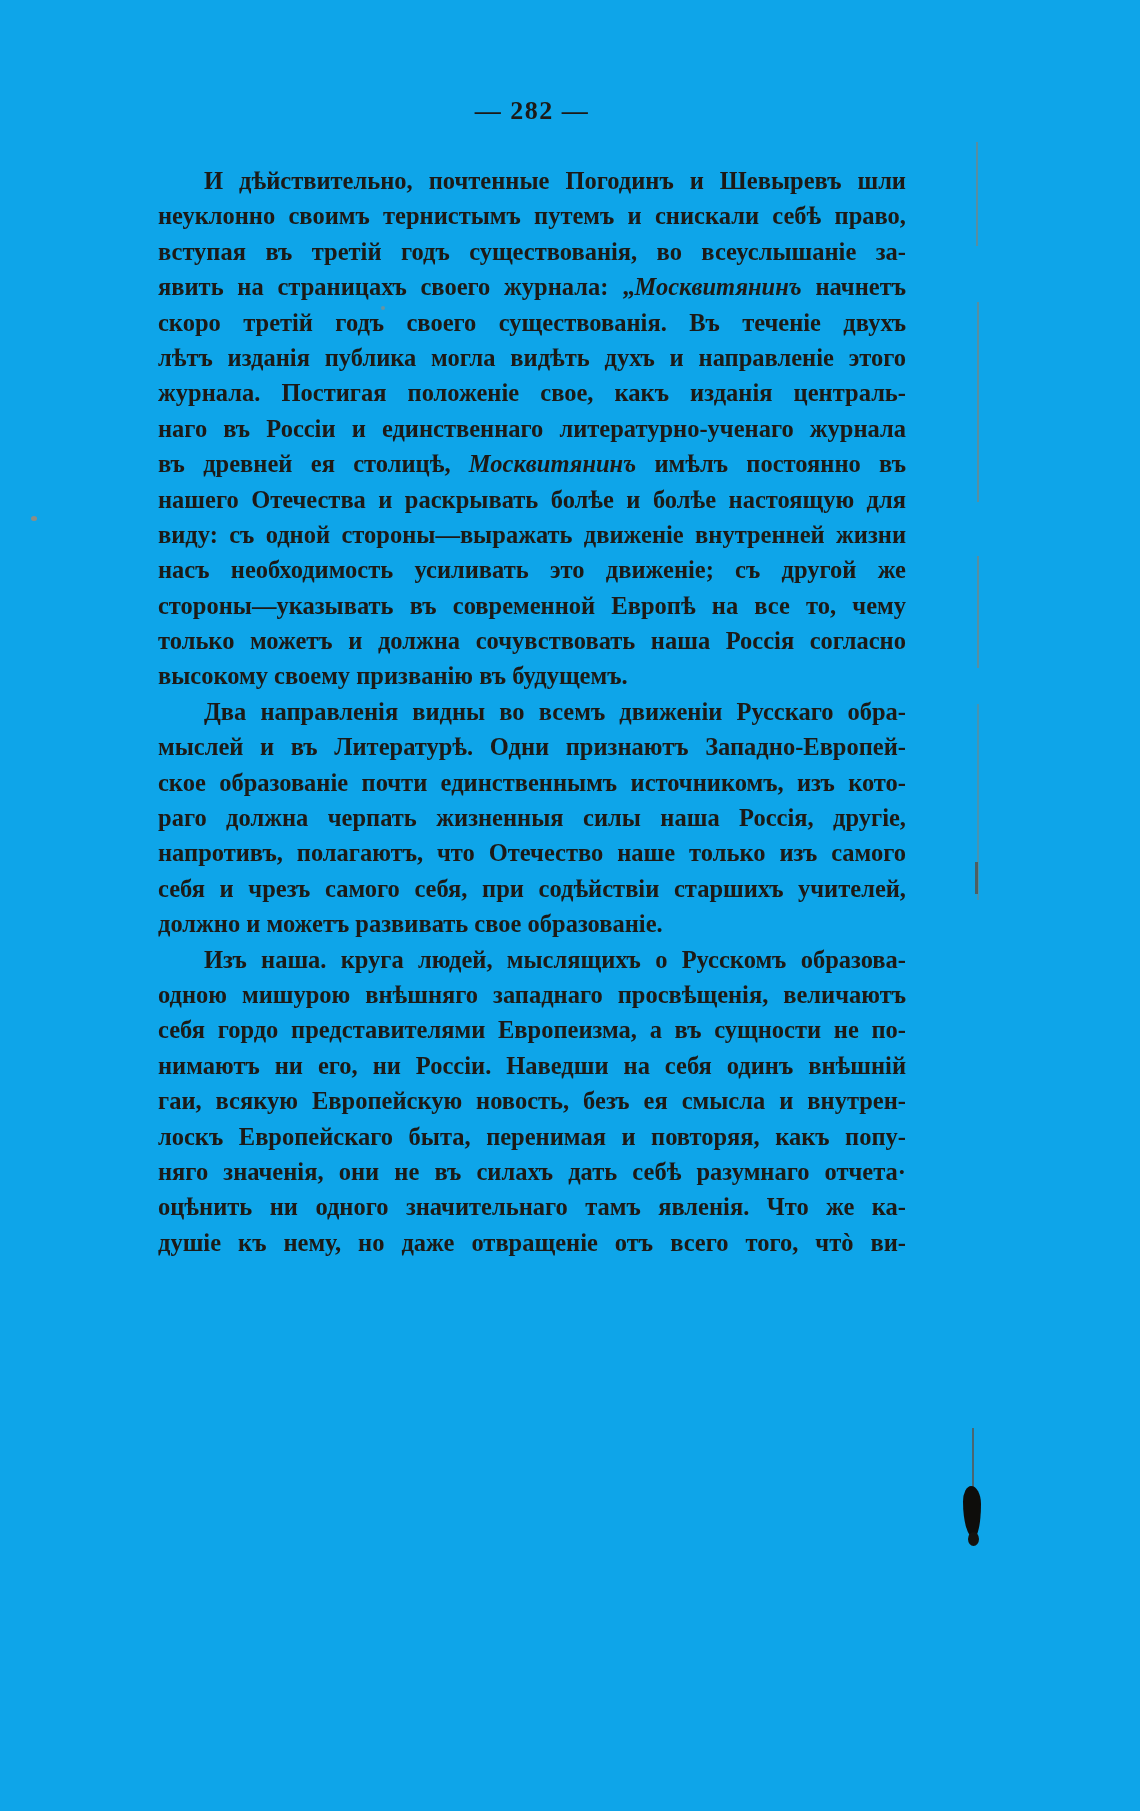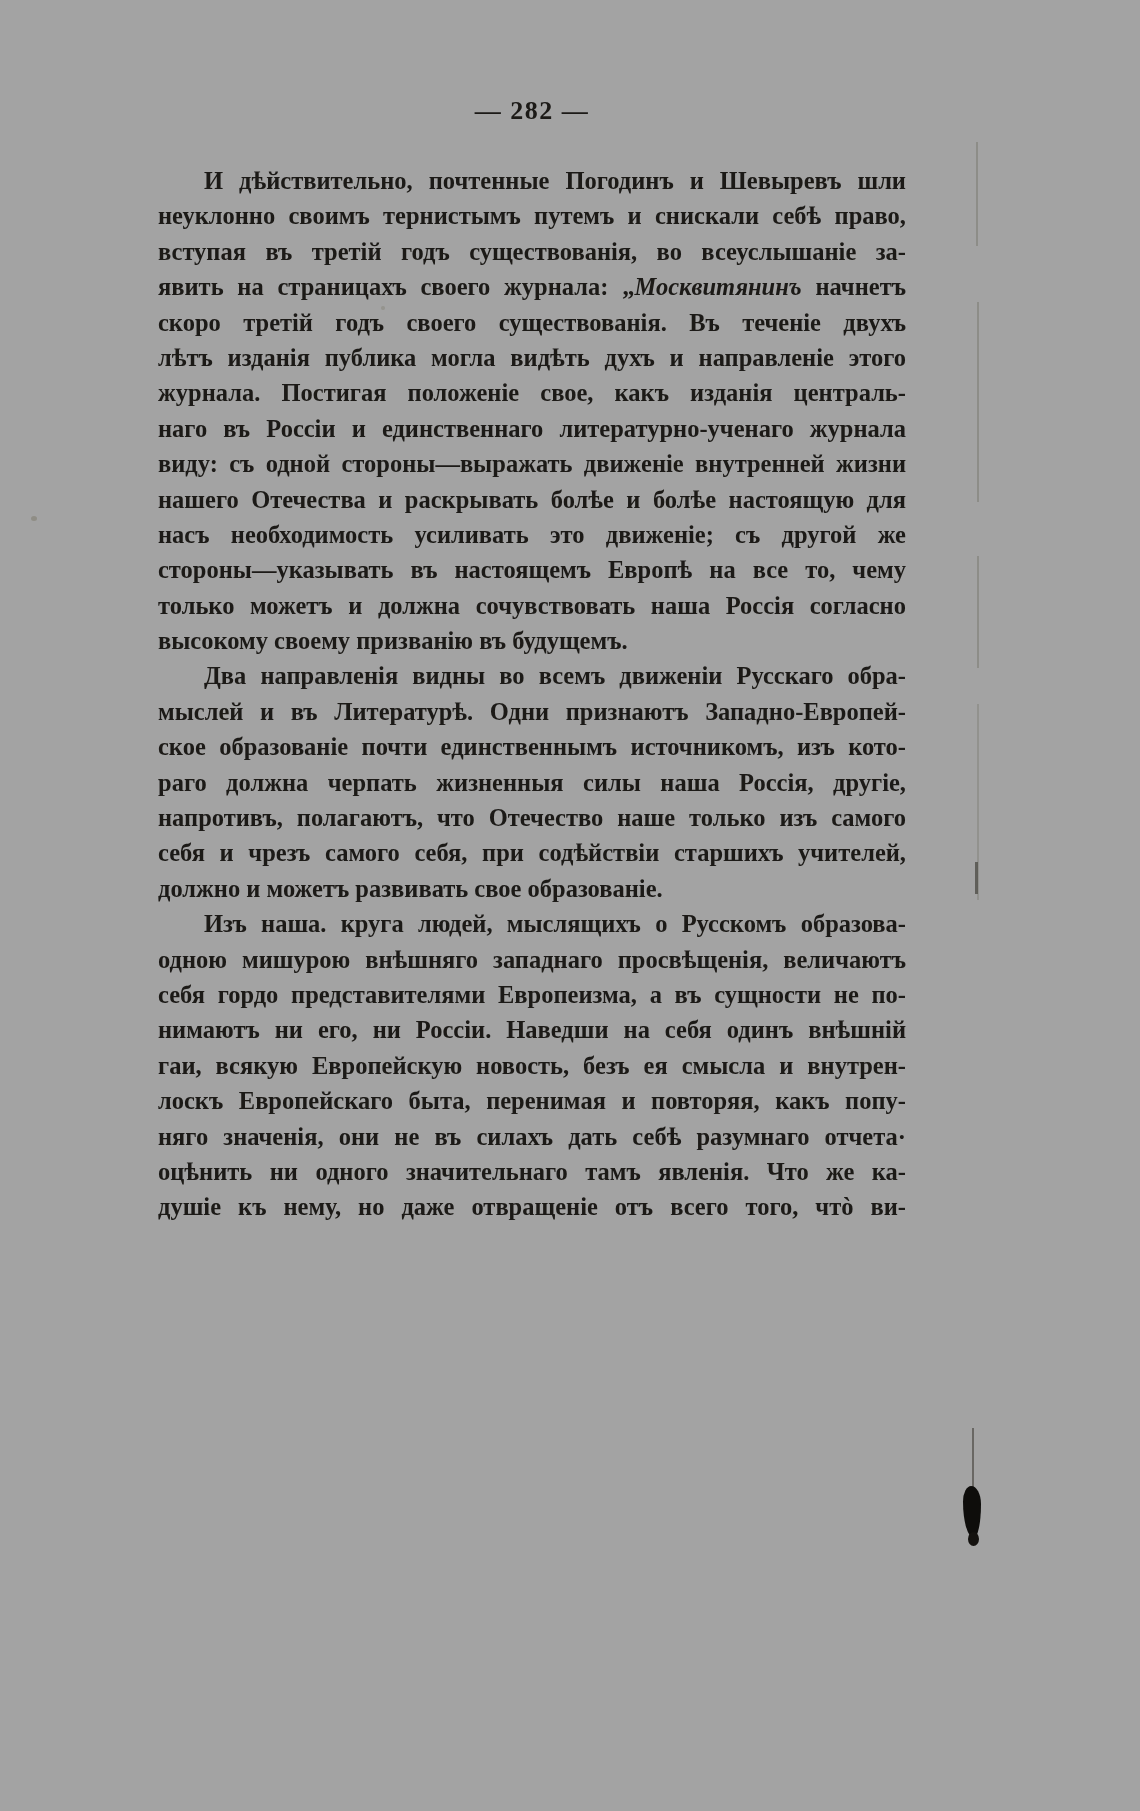--- a/index.html
+++ b/index.html
@@ -10,21 +10,21 @@
     width: 1140px;
     height: 1811px;
     position: relative;
     background: #f6f5f0;
     overflow: hidden;
     font-family: "Liberation Serif", "DejaVu Serif", serif;
   }
   .page {
     position: absolute;
     inset: 0;
-    background: #a3a3a3;
+    background: #0ea5e9;
   }
   .page-number {
     position: absolute;
     top: 96px;
     left: 158px;
     width: 748px;
     text-align: center;
     font-weight: 700;
     font-size: 26px;
     color: #1c1a17;
@@ -84,24 +84,25 @@
   <div class="text-block">
       <div class="paragraph">
         <div class="line first"><span class="seg">И дѣйствительно, почтенные Погодинъ и Шевыревъ шли</span></div>
         <div class="line"><span class="seg">неуклонно своимъ тернистымъ путемъ и снискали себѣ право,</span></div>
         <div class="line"><span class="seg">вступая въ третій годъ существованія, во всеуслышаніе за-</span></div>
         <div class="line"><span class="seg">явить на страницахъ своего журнала: „</span><span class="seg it">Москвитянинъ</span><span class="seg"> начнетъ</span></div>
         <div class="line"><span class="seg">скоро третій годъ своего существованія. Въ теченіе двухъ</span></div>
         <div class="line"><span class="seg">лѣтъ изданія публика могла видѣть духъ и направленіе этого</span></div>
         <div class="line"><span class="seg">журнала. Постигая положеніе свое, какъ изданія централь-</span></div>
         <div class="line"><span class="seg">наго въ Россіи и единственнаго литературно-ученаго журнала</span></div>
+        <div class="line"><span class="seg">въ древней ея столицѣ, </span><span class="seg it">Москвитянинъ</span><span class="seg"> имѣлъ постоянно въ</span></div>
+        <div class="line"><span class="seg">нашего Отечества и раскрывать болѣе и болѣе настоящую для</span></div>
         <div class="line"><span class="seg">виду: съ одной стороны—выражать движеніе внутренней жизни</span></div>
-        <div class="line"><span class="seg">нашего Отечества и раскрывать болѣе и болѣе настоящую для</span></div>
         <div class="line"><span class="seg">насъ необходимость усиливать это движеніе; съ другой же</span></div>
-        <div class="line"><span class="seg">стороны—указывать въ настоящемъ Европѣ на все то, чему</span></div>
+        <div class="line"><span class="seg">стороны—указывать въ современной Европѣ на все то, чему</span></div>
         <div class="line"><span class="seg">только можетъ и должна сочувствовать наша Россія согласно</span></div>
         <div class="line end"><span class="seg">высокому своему призванію въ будущемъ.</span></div>
       </div>
       <div class="paragraph">
         <div class="line first"><span class="seg">Два направленія видны во всемъ движеніи Русскаго обра-</span></div>
         <div class="line"><span class="seg">мыслей и въ Литературѣ. Одни признаютъ Западно-Европей-</span></div>
         <div class="line"><span class="seg">ское образованіе почти единственнымъ источникомъ, изъ кото-</span></div>
         <div class="line"><span class="seg">раго должна черпать жизненныя силы наша Россія, другіе,</span></div>
         <div class="line"><span class="seg">напротивъ, полагаютъ, что Отечество наше только изъ самого</span></div>
         <div class="line"><span class="seg">себя и чрезъ самого себя, при содѣйствіи старшихъ учителей,</span></div>

